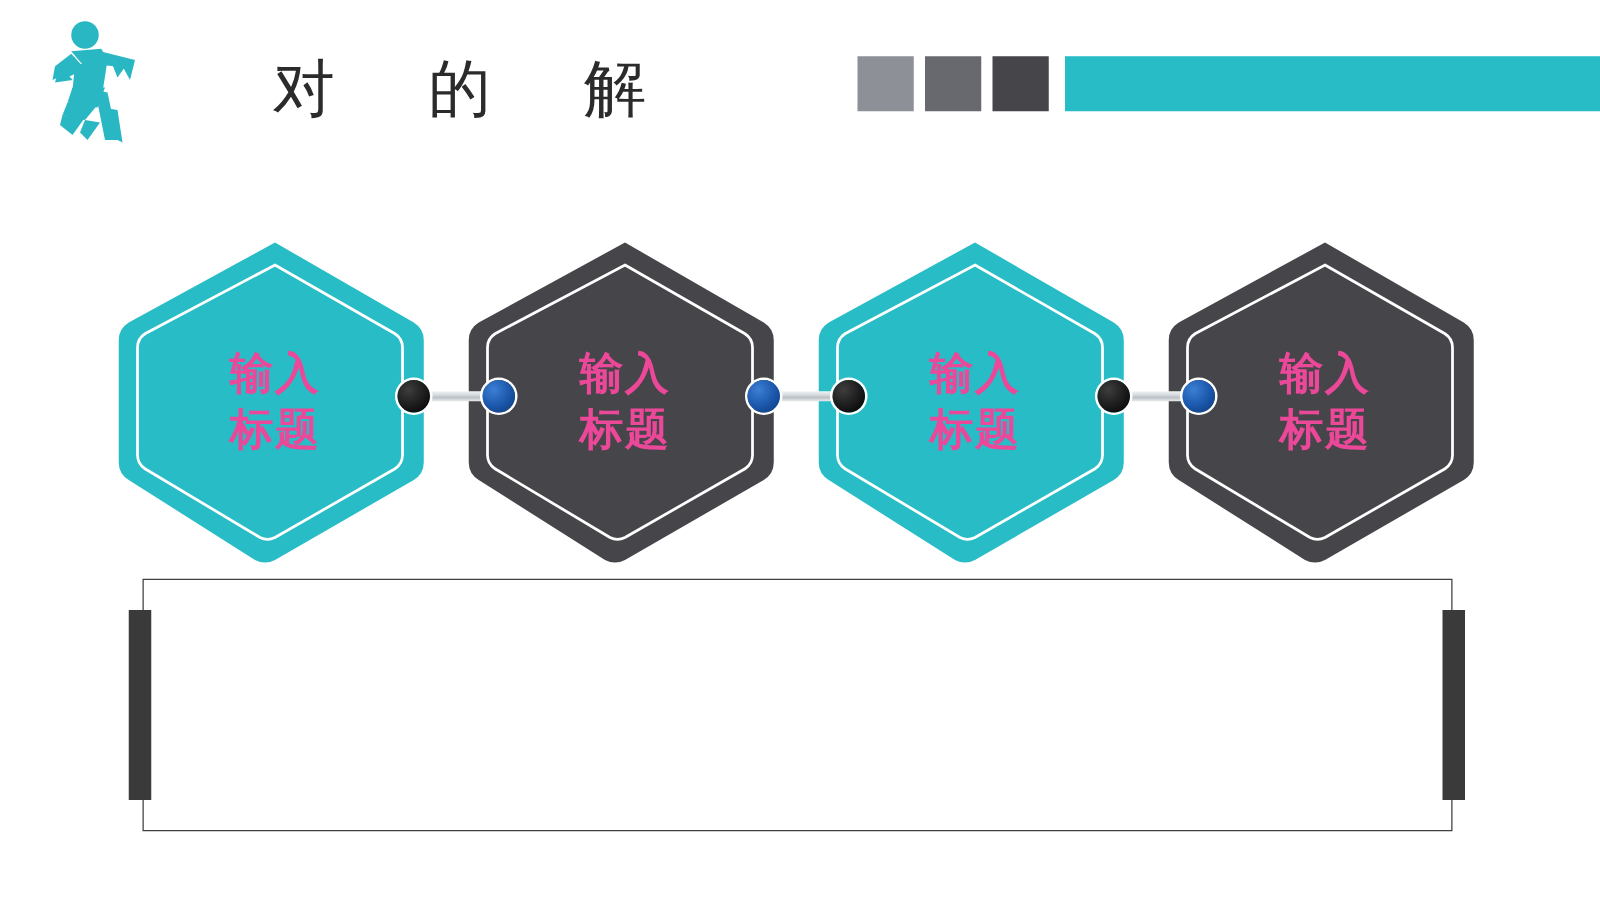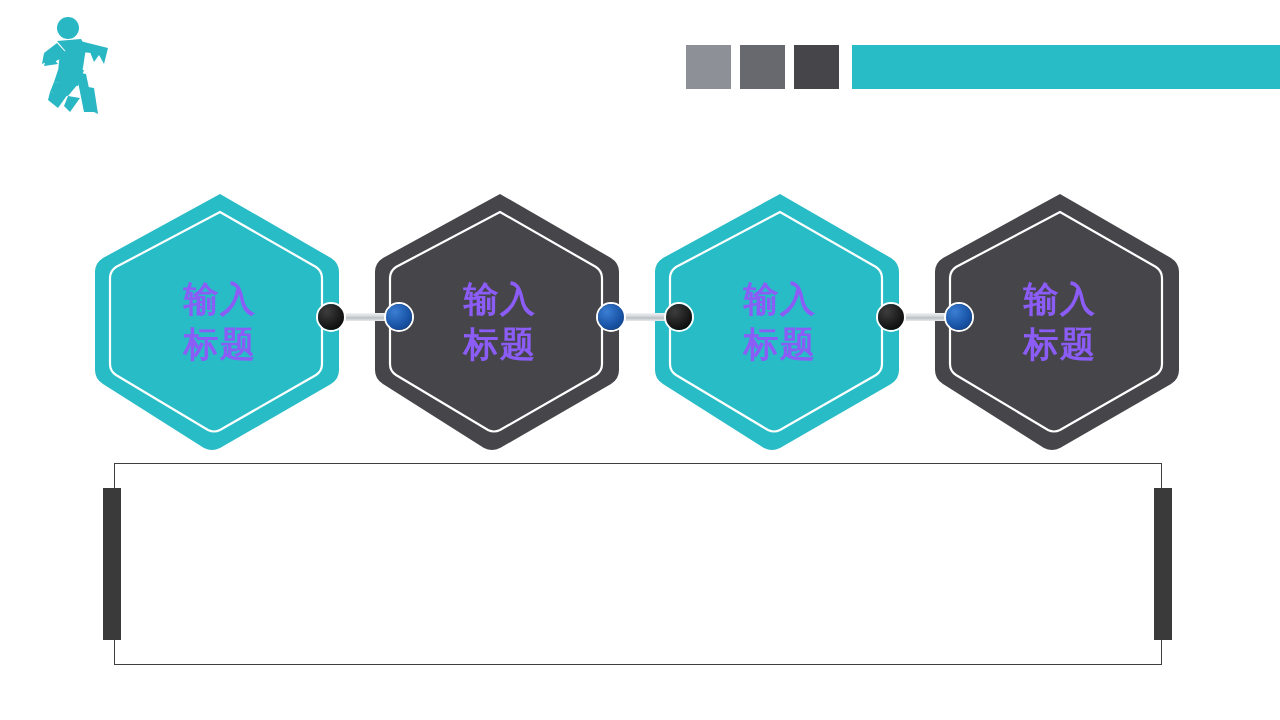--- a/index.html
+++ b/index.html
@@ -84,21 +84,21 @@
   .hex-label {
     position: absolute;
     left: 0;
     top: 0;
     width: 250px;
     height: 262px;
     display: flex;
     flex-direction: column;
     align-items: center;
     justify-content: center;
-    color: #8b5cf6;
+    color: #ec4899;
     font-family: "Liberation Sans", "DejaVu Sans", sans-serif;
     font-weight: 700;
     font-size: 35px;
     line-height: 1.30;
     letter-spacing: 0.04em;
     text-align: center;
     pointer-events: none;
   }
   .hex-label span { display: block; }
 
@@ -190,20 +190,21 @@
         <path d="M34 58 L60 58 L54 74 L30 70 Z"></path>
         <path d="M30 70 L54 72 L44 84 L26 80 Z"></path>
         <path d="M26 80 L44 82 L34 96 L24 88 Z"></path>
         <path d="M52 60 L62 62 L70 100 L60 100 Z"></path>
         <path d="M58 74 L70 76 L74 102 L66 98 Z"></path>
         <path d="M44 84 L56 86 L46 100 L40 94 Z"></path>
       </g>
     </svg>
   </div>
 
+  <div class="slide-title">对        的   解</div>
 
   <div class="header-blocks">
     <div class="hblock" style="background:#8e9097"></div>
     <div class="hblock" style="background:#68686f"></div>
     <div class="hblock" style="background:#46454a"></div>
   </div>
   <div class="header-bar" style="background:#27bcc6"></div>
 
   <div class="hex-row">
 

